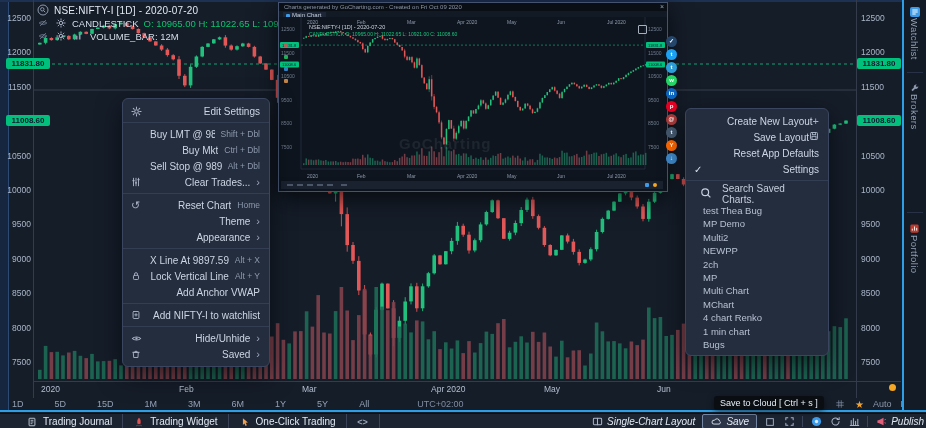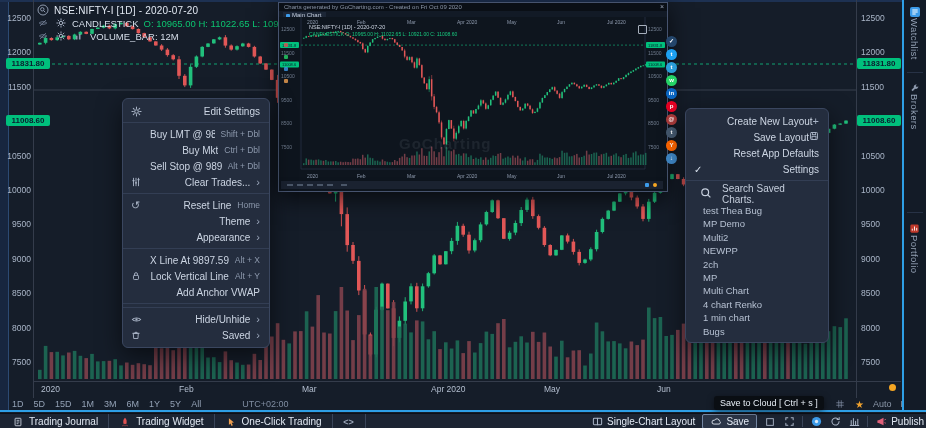--- a/index.html
+++ b/index.html
@@ -60,36 +60,36 @@
   .mi{display:flex;align-items:center;height:16px;padding:0 9px 0 8px;cursor:pointer;white-space:nowrap;}
   .mi .ic{width:19px;min-width:19px;display:inline-flex;align-items:center;}
   .mi .lb{flex:1;overflow:hidden;text-align:right;}
   .mi .rt{color:#8d99ad;font-size:8.5px;margin-left:6px;}
   .mi .ch{color:#9aa6ba;font-size:11px;margin-left:6px;line-height:10px;}
   .mdiv{height:1px;background:#333e54;margin:3px 0;}
   .search-row{display:flex;align-items:center;height:20px;padding:0 9px 0 14px;gap:10px;color:#c6cfdd;font-size:10px;}
   .sc-item{height:13.4px;line-height:13.4px;padding-left:17px;font-size:9.5px;color:#b6c1d2;cursor:pointer;white-space:nowrap;}
   .tg{color:#a9b4c6;}
   
-  .tf-row{left:12px;top:399px;display:flex;gap:10px;font-size:9px;color:#93a1b5;z-index:10;align-items:center;}
-  .tf-row .tz{margin-left:31px;color:#7f8ca0;}
+  .tf-row{left:12px;top:399px;display:flex;gap:31px;font-size:9px;color:#93a1b5;z-index:10;align-items:center;}
+  .tf-row .tz{margin-left:17px;color:#7f8ca0;}
   .status-right{left:834px;top:398px;display:flex;gap:9px;align-items:center;font-size:9px;color:#8b97a9;z-index:10;}
   .orange-dot{left:889px;top:384px;width:7px;height:7px;border-radius:50%;background:#f5a623;z-index:11;}
   
   .sidebar{left:904px;top:0;width:22px;height:412px;background:#131b27;z-index:15;}
   .side-tab{position:absolute;left:5px;writing-mode:vertical-rl;font-size:9.5px;color:#93a0b4;letter-spacing:.4px;}
   .side-div{position:absolute;left:3px;width:16px;height:1px;background:#273246;}
   .side-ic{position:absolute;left:5px;}
   
   .bottombar{left:0;top:413px;width:926px;height:15px;background:#1c2432;border-top:1px solid #0c1018;z-index:40;}
-  .bb-left{position:absolute;left:2px;top:0;height:15px;display:flex;align-items:center;}
+  .bb-left{position:absolute;left:16px;top:0;height:15px;display:flex;align-items:center;}
   .bb-btn{display:flex;align-items:center;gap:5px;height:15px;padding:0 10px;border-right:1px solid #3a4559;
     font-size:10px;color:#e2e9f3;cursor:pointer;white-space:nowrap;}
   .bb-right{position:absolute;right:2px;top:0;height:15px;display:flex;align-items:center;gap:7px;}
-  .bb-txtbtn{display:flex;align-items:center;gap:4px;font-size:10px;color:#e2e9f3;cursor:pointer;white-space:nowrap;}
+  .bb-txtbtn{display:flex;align-items:center;gap:4px;font-size:10px;color:#e2e9f3;cursor:pointer;white-space:nowrap;font-style:italic;}
   .save-btn{background:#2b3547;border:1px solid #7587a3;border-radius:2px;padding:0 7px;height:13px;}
   .bb-sep{width:1px;height:11px;background:#3a4559;}
   .bb-ic{display:inline-flex;align-items:center;justify-content:center;width:12px;height:12px;cursor:pointer;}
   
   .tooltip{left:714px;top:396px;background:#0a0e13;border-radius:3px;padding:2px 6px;
     font-size:9px;color:#e6edf5;z-index:60;white-space:nowrap;box-shadow:0 2px 6px rgba(0,0,0,.5);}
 </style>
 </head>
 <body>
 
@@ -1153,21 +1153,21 @@
           </svg>
         </span>
         <span class="lb">Clear Trades...</span>
         <span><span class="ch">›</span></span>
       </div>
       <div class="mdiv"></div>
       <div class="mi">
         <span class="ic">
           <span class="tg" style="font-size:11px;">↺</span>
         </span>
-        <span class="lb">Reset Line</span>
+        <span class="lb">Reset Chart</span>
         <span class="rt">Home</span>
       </div>
       <div class="mi">
         <span class="ic"></span>
         <span class="lb">Theme</span>
         <span><span class="ch">›</span></span>
       </div>
       <div class="mi">
         <span class="ic"></span>
         <span class="lb">Appearance</span>
@@ -1187,20 +1187,29 @@
           </svg>
         </span>
         <span class="lb">Lock Vertical Line</span>
         <span class="rt">Alt + Y</span>
       </div>
       <div class="mi">
         <span class="ic"></span>
         <span class="lb">Add Anchor VWAP</span>
       </div>
       <div class="mdiv"></div>
+      <div class="mi">
+        <span class="ic">
+          <svg viewBox="0 0 12 12" width="10" height="10">
+            <rect x="2.5" y="1.8" width="7" height="8.4" rx="1" stroke="#a9b4c6" fill="none" stroke-width="1.1" stroke-linecap="round"></rect>
+            <path d="M6 4.3v3M4.5 5.8h3" stroke="#a9b4c6" fill="none" stroke-width="1.1" stroke-linecap="round"></path>
+          </svg>
+        </span>
+        <span class="lb">Add NIFTY-I to watchlist</span>
+      </div>
       <div class="mdiv"></div>
       <div class="mi">
         <span class="ic">
           <svg viewBox="0 0 12 12" width="11" height="11">
             <path d="M1.5 6c1.6-2.1 7.4-2.1 9 0c-1.6 2.1-7.4 2.1-9 0z" stroke="#a9b4c6" fill="none" stroke-width="1.1" stroke-linecap="round"></path>
             <circle cx="6" cy="6" r="1.2" fill="#a9b4c6"></circle>
           </svg>
         </span>
         <span class="lb">Hide/Unhide</span>
         <span><span class="ch">›</span></span>
@@ -1250,20 +1259,21 @@
           </svg></span>
         <span>Search Saved Charts.</span>
       </div>
       <div class="sc-item">test Thea Bug</div>
       <div class="sc-item">MP Demo</div>
       <div class="sc-item">Multi2</div>
       <div class="sc-item">NEWPP</div>
       <div class="sc-item">2ch</div>
       <div class="sc-item">MP</div>
       <div class="sc-item">Multi Chart</div>
+      <div class="sc-item">MChart</div>
       <div class="sc-item">4 chart Renko</div>
       <div class="sc-item">1 min chart</div>
       <div class="sc-item">Bugs</div>
     </div>
 
   <div class="abs tf-row" id="tf-row">
       <span>1D</span>
       <span>5D</span>
       <span>15D</span>
       <span>1M</span>

